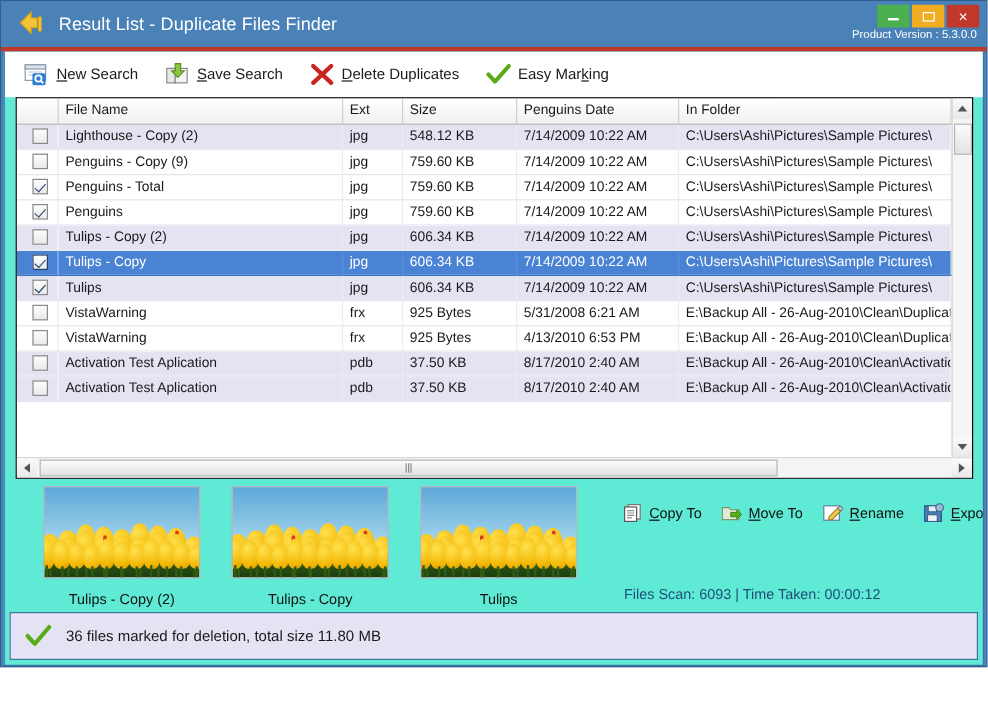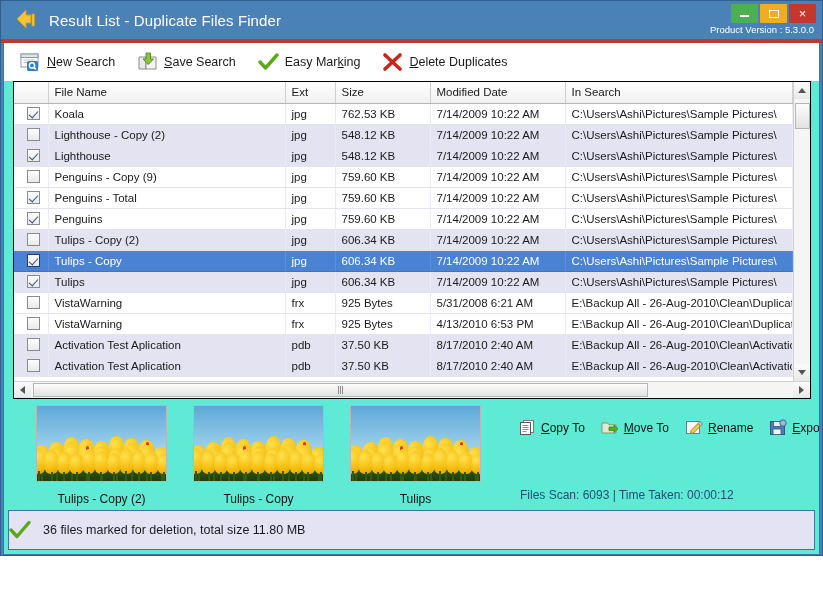--- a/index.html
+++ b/index.html
@@ -298,20 +298,21 @@
   }
 
   
   .statusbar {
     flex: 0 0 auto;
     height: 40px;
     margin: 4px 4px 4px 4px;
     background: #e3e3f4;
     border: 1px solid #3f72a5;
     display: flex; align-items: center;
+    padding-left: 12px;
     gap: 12px;
   }
   .status-text { font-size: 12.5px; color: #1a1a1a; }
 
   svg { display: block; }
 </style>
 </head>
 <body>
 
 <div id="app">
@@ -367,34 +368,34 @@
             <path d="M9 5 L19 5 L19 17 L9 17 Z" fill="#f4f4f4" stroke="#8d8d8d" stroke-width="1"></path>
             <path d="M9 1 L13.5 1 L13.5 7 L16.5 7 L11.2 12.5 L6 7 L9 7 Z" fill="#8bc63f" stroke="#5d8f27" stroke-width="1"></path>
           </svg>
         </span>
         <span class="tb-label"><u>S</u>ave Search</span>
       </div>
 
       <div class="tb-item">
         <span class="ico">
           <svg width="21" height="20" viewBox="0 0 21 20">
-            <path d="M2 10 L7.5 16 L19 3" fill="none" stroke="#5aaa18" stroke-width="3.4" stroke-linecap="round" stroke-linejoin="round"></path>
-          </svg>
-        </span>
-        <span class="tb-label">Easy Mar<u>k</u>ing</span>
-      </div>
-
-      <div class="tb-item">
-        <span class="ico">
-          <svg width="21" height="20" viewBox="0 0 21 20">
             <path d="M3 3 L18 17" stroke="#c8251d" stroke-width="3.6" stroke-linecap="round"></path>
             <path d="M18 3 L3 17" stroke="#c8251d" stroke-width="3.6" stroke-linecap="round"></path>
           </svg>
         </span>
         <span class="tb-label"><u>D</u>elete Duplicates</span>
+      </div>
+
+      <div class="tb-item">
+        <span class="ico">
+          <svg width="21" height="20" viewBox="0 0 21 20">
+            <path d="M2 10 L7.5 16 L19 3" fill="none" stroke="#5aaa18" stroke-width="3.4" stroke-linecap="round" stroke-linejoin="round"></path>
+          </svg>
+        </span>
+        <span class="tb-label">Easy Mar<u>k</u>ing</span>
       </div>
     </div>
 
     <div class="grid-wrap">
       <div class="grid-inner">
         <div class="grid-main">
           <table class="grid">
             <colgroup>
               <col style="width:34px">
                 <col style="width:237px">
@@ -402,44 +403,28 @@
               <col style="width:95px">
                 <col style="width:135px">
                 <col>
             </colgroup>
             <thead>
               <tr>
                 <th></th>
                 <th>File Name</th>
                 <th>Ext</th>
                 <th>Size</th>
-                <th>Modified Date</th>
-                <th>In Search</th>
+                <th>Penguins Date</th>
+                <th>In Folder</th>
               </tr>
             </thead>
             <tbody id="grid-body">
-                <tr>
-                  <td class="ck"><span class="cb on"></span></td>
-                  <td>Koala</td>
-                  <td>jpg</td>
-                  <td>762.53 KB</td>
-                  <td>7/14/2009 10:22 AM</td>
-                  <td>C:\Users\Ashi\Pictures\Sample Pictures\</td>
-                </tr>
                 <tr class="alt">
                   <td class="ck"><span class="cb"></span></td>
                   <td>Lighthouse - Copy (2)</td>
-                  <td>jpg</td>
-                  <td>548.12 KB</td>
-                  <td>7/14/2009 10:22 AM</td>
-                  <td>C:\Users\Ashi\Pictures\Sample Pictures\</td>
-                </tr>
-                <tr class="alt">
-                  <td class="ck"><span class="cb on"></span></td>
-                  <td>Lighthouse</td>
                   <td>jpg</td>
                   <td>548.12 KB</td>
                   <td>7/14/2009 10:22 AM</td>
                   <td>C:\Users\Ashi\Pictures\Sample Pictures\</td>
                 </tr>
                 <tr>
                   <td class="ck"><span class="cb"></span></td>
                   <td>Penguins - Copy (9)</td>
                   <td>jpg</td>
                   <td>759.60 KB</td>

